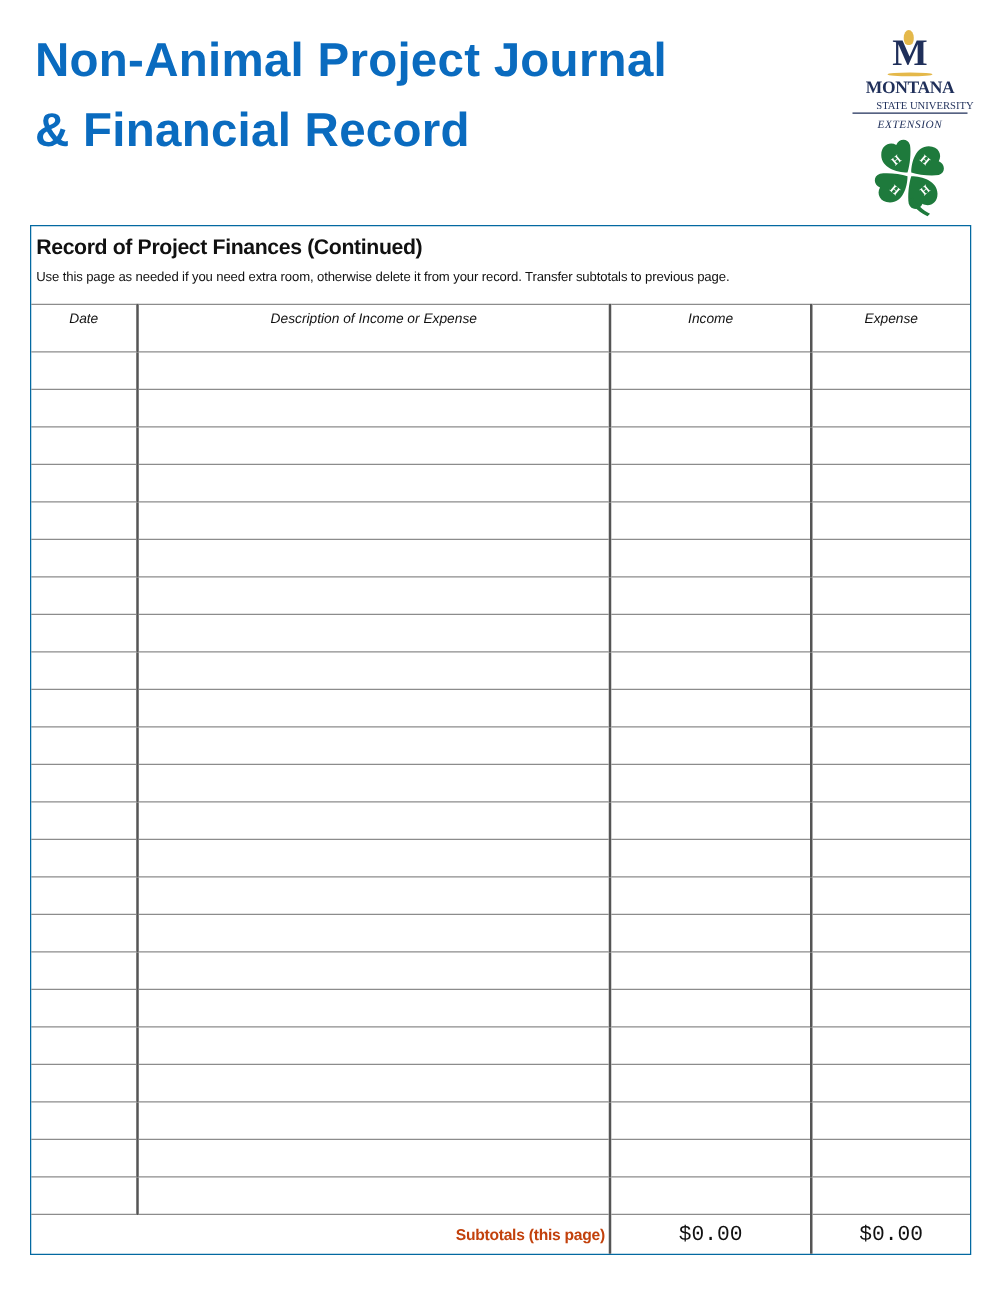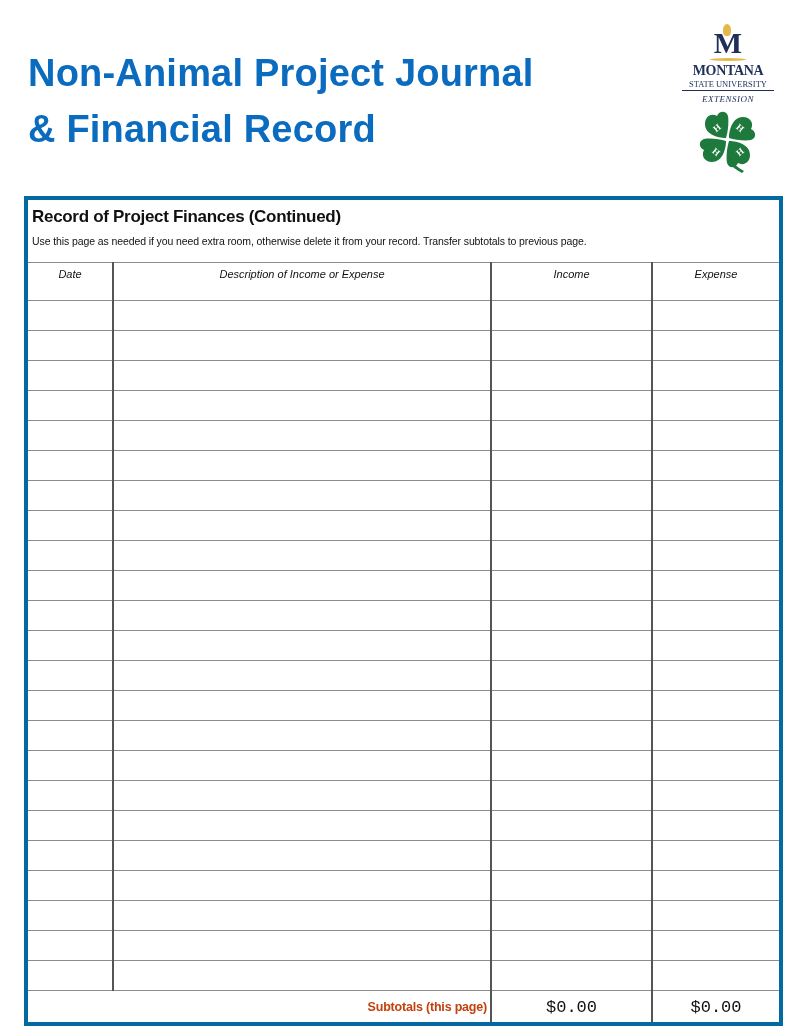--- a/index.html
+++ b/index.html
@@ -17,21 +17,20 @@
     .title {
       position: absolute;
       left: 28px;
       font-family: "Liberation Sans", sans-serif;
       font-weight: bold;
       color: #0a6bbf;
       font-size: 38px;
       letter-spacing: 0.2px;
       line-height: 1;
       white-space: nowrap;
-      margin-top: 24px;
     }
     .title.line1 { top: 30px; }
     .title.line2 { top: 86px; }
 
     
     .logo {
       position: absolute;
       left: 676px;
       top: 22px;
       width: 104px;
@@ -75,21 +74,21 @@
       text-align: center;
       font-family: "Liberation Serif", serif;
       font-weight: bold;
       font-size: 14px;
       color: #1f2f5a;
       line-height: 1;
       letter-spacing: -0.3px;
     }
     .logo .msu {
       position: absolute;
-      left: 0;
+      left: 12px;
       top: 58px;
       width: 104px;
       text-align: center;
       font-family: "Liberation Serif", serif;
       font-size: 8.5px;
       color: #1f2f5a;
       line-height: 1;
       border-top: 0;
     }
     .logo .msu-line {
@@ -121,23 +120,22 @@
       height: 66px;
     }
 
     
     .frame {
       position: absolute;
       left: 24px;
       top: 180px;
       width: 751px;
       height: 822px;
-      border: 4px solid #0369a1;
+      border: 1px solid #0369a1;
       box-sizing: content-box;
-      margin-top: 16px;
     }
     .section-title {
       position: absolute;
       left: 4px;
       top: 7px;
       font-family: "Liberation Sans", sans-serif;
       font-weight: bold;
       font-size: 17px;
       color: #111;
       letter-spacing: -0.3px;

